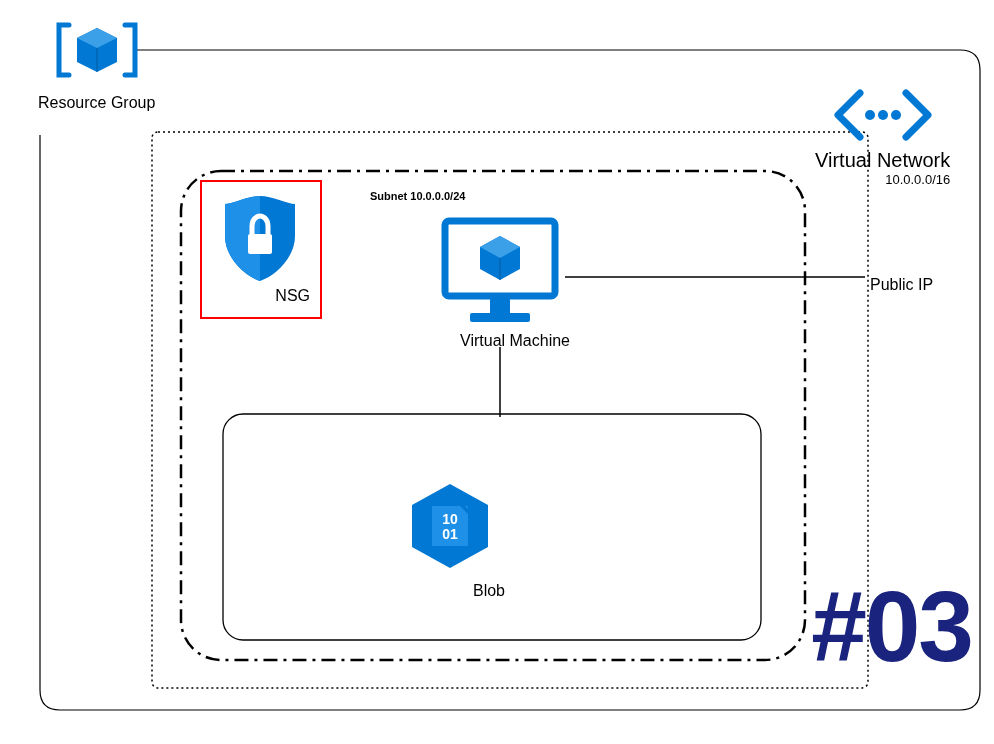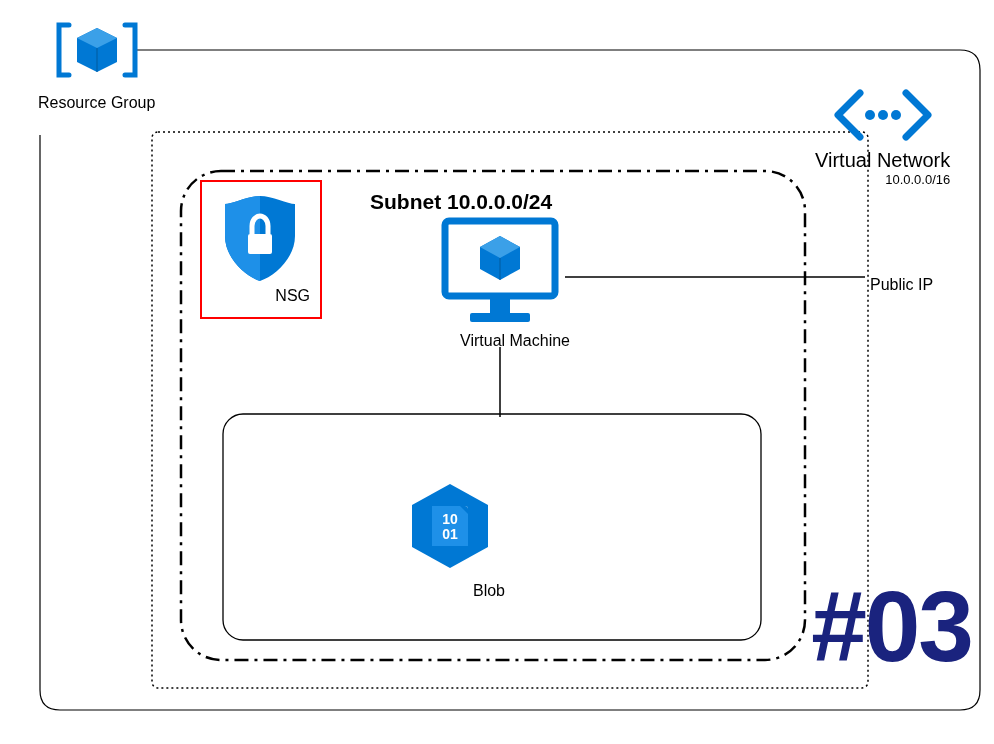--- a/index.html
+++ b/index.html
@@ -60,21 +60,21 @@
       <circle cx="68" cy="30" r="5" fill="#0078d4"></circle>
     </svg>
     <div class="label" style="font-size:20px">Virtual Network</div>
     <div class="label" style="font-size:13px">10.0.0.0/16</div>
   </div>
 
   <svg class="abs" style="left:178px;top:168px" width="630" height="495">
     <rect x="3" y="3" width="624" height="489" rx="40" fill="none" stroke="#000" stroke-width="2.5" stroke-dasharray="14,6,3,6"></rect>
   </svg>
 
-  <div class="abs label" style="left:370px;top:190px;font-weight:bold;font-size:21px">Subnet 10.0.0.0/24</div>
+  <div class="abs label" style="left:370px;top:190px;font-weight:bold;font-size:11px">Subnet 10.0.0.0/24</div>
 
   <div class="abs" style="left:200px;top:180px;width:118px;height:135px;border:2.5px solid red"></div>
 
   <div class="abs" style="left:430px;top:213px;text-align:center;width:140px">
     <svg width="140" height="115" viewBox="0 0 140 115">
       <rect x="15" y="8" width="110" height="75" rx="4" fill="none" stroke="#0078d4" stroke-width="7"></rect>
       <rect x="60" y="86" width="20" height="14" fill="#0078d4"></rect>
       <rect x="40" y="100" width="60" height="9" rx="2" fill="#0078d4"></rect>
       <g transform="translate(70,45)">
         <path d="M 0 -22 L 20 -11 L 20 11 L 0 22 L -20 11 L -20 -11 Z" fill="#0078d4"></path>

